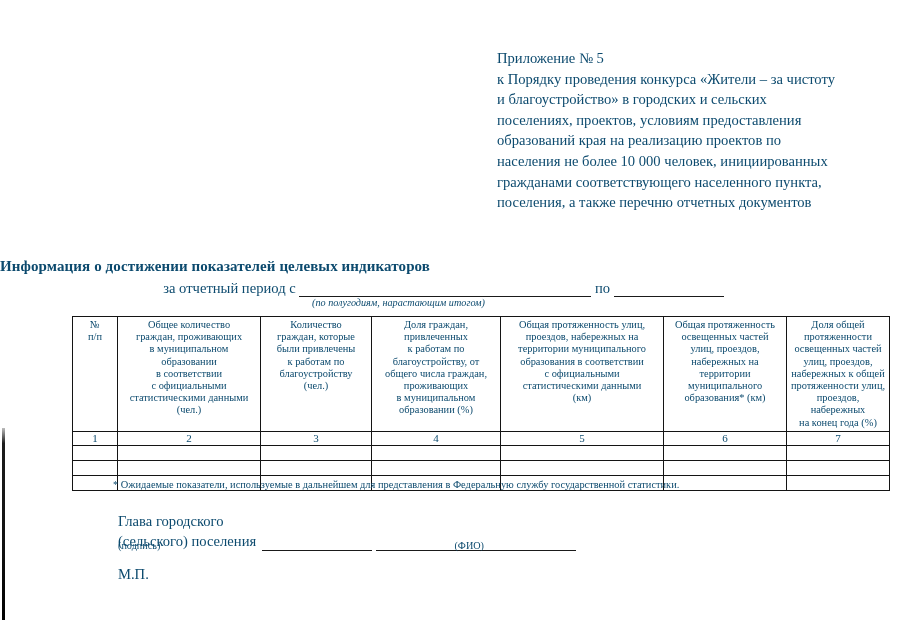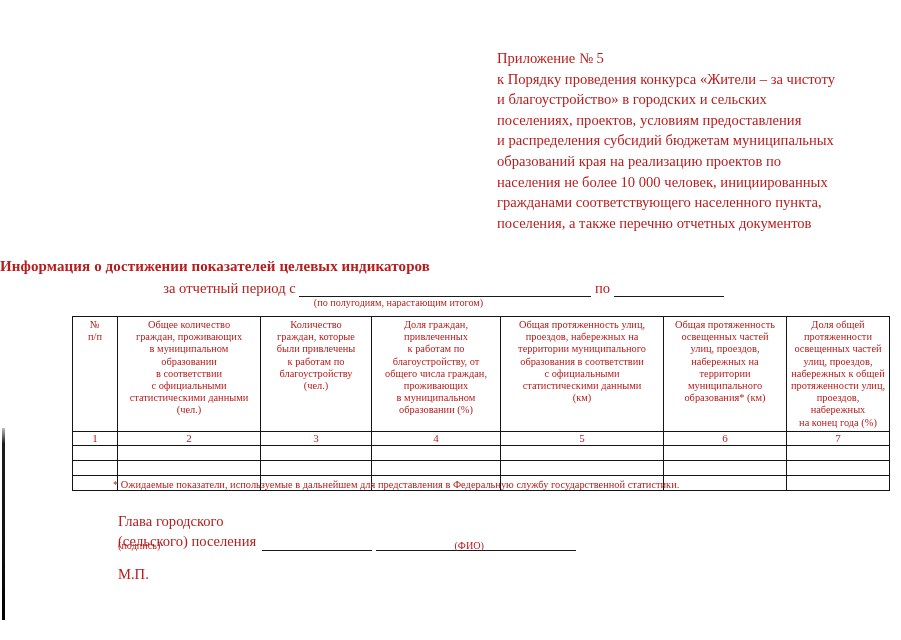--- a/index.html
+++ b/index.html
@@ -6,21 +6,21 @@
     margin: 0;
     padding: 0;
     background: #ffffff;
   }
   .page {
     position: relative;
     width: 901px;
     height: 640px;
     background: #ffffff;
     font-family: "Liberation Serif", "DejaVu Serif", serif;
-    color: #b91c1c;
+    color: #0c4a6e;
     overflow: hidden;
   }
 
   
   .scan-edge {
     position: absolute;
     left: 2px;
     top: 428px;
     width: 3px;
     height: 192px;
@@ -71,20 +71,21 @@
   }
   .fill-long { width: 292px; }
   .fill-short { width: 110px; }
   .period-hint {
     position: absolute;
     left: 0;
     top: 297px;
     width: 901px;
     text-align: center;
     font-size: 10.2px;
+    font-style: italic;
   }
   .period-hint span { position: relative; left: -52px; }
 
   
   .ind-table {
     position: absolute;
     left: 72px;
     top: 316px;
     width: 768px;
     border-collapse: collapse;
@@ -170,21 +171,20 @@
 
 <div class="page">
 
   <div class="scan-edge"></div>
 
   <div class="appendix-block">
     <div>Приложение № 5</div>
     <div>к Порядку проведения конкурса «Жители – за чистоту</div>
     <div>и благоустройство» в городских и сельских</div>
     <div>поселениях, проектов, условиям предоставления</div>
-    <div>и распределения субсидий бюджетам муниципальных</div>
     <div>образований края на реализацию проектов по</div>
     <div>населения не более 10 000 человек, инициированных</div>
     <div>гражданами соответствующего населенного пункта,</div>
     <div>поселения, а также перечню отчетных документов</div>
   </div>
 
   <div class="doc-title">Информация о достижении показателей целевых индикаторов</div>
 
   <div class="period-row">
     <span class="period-inner">

